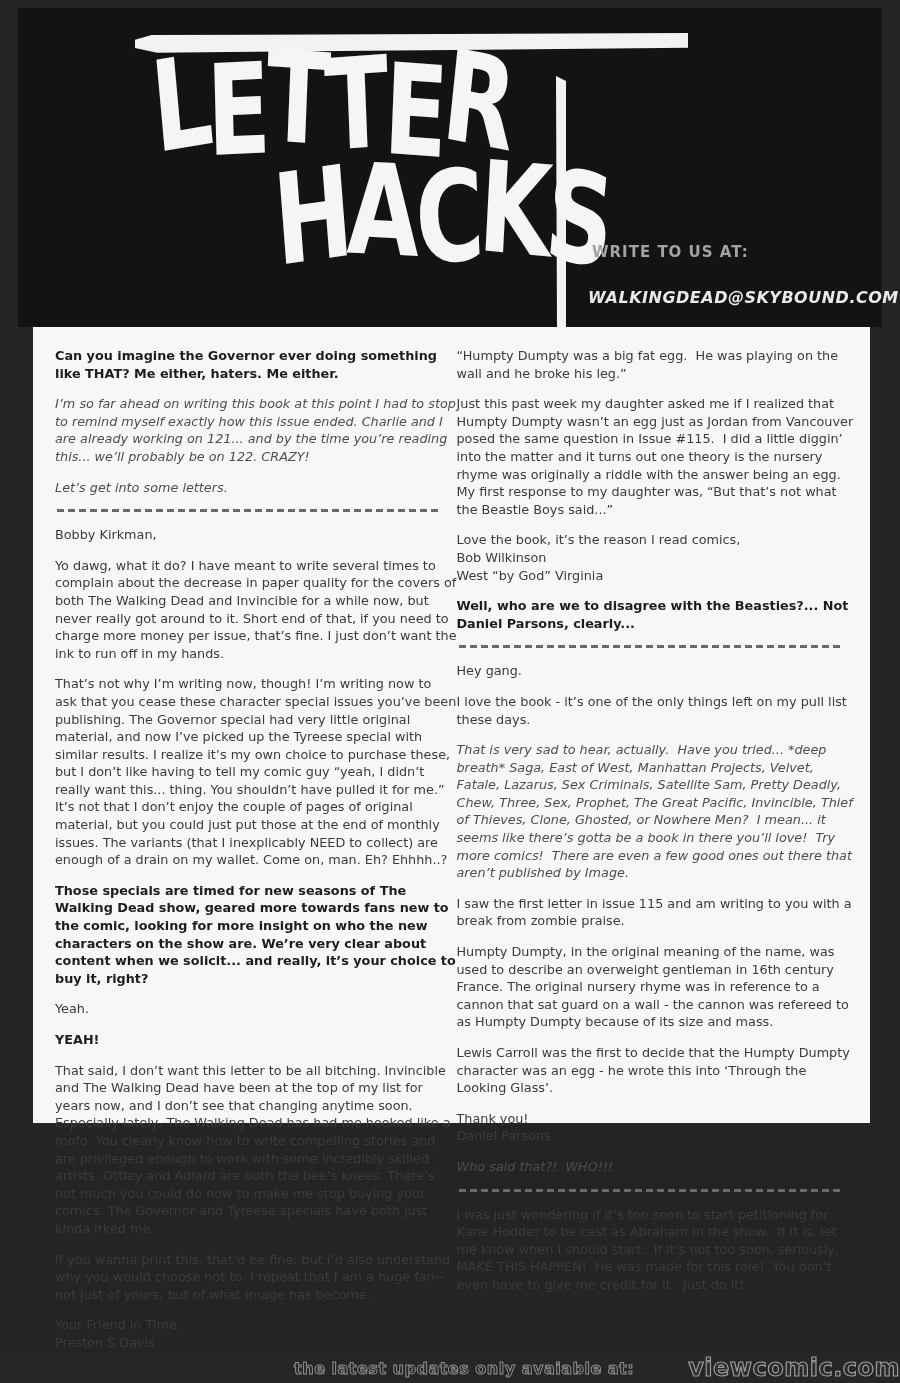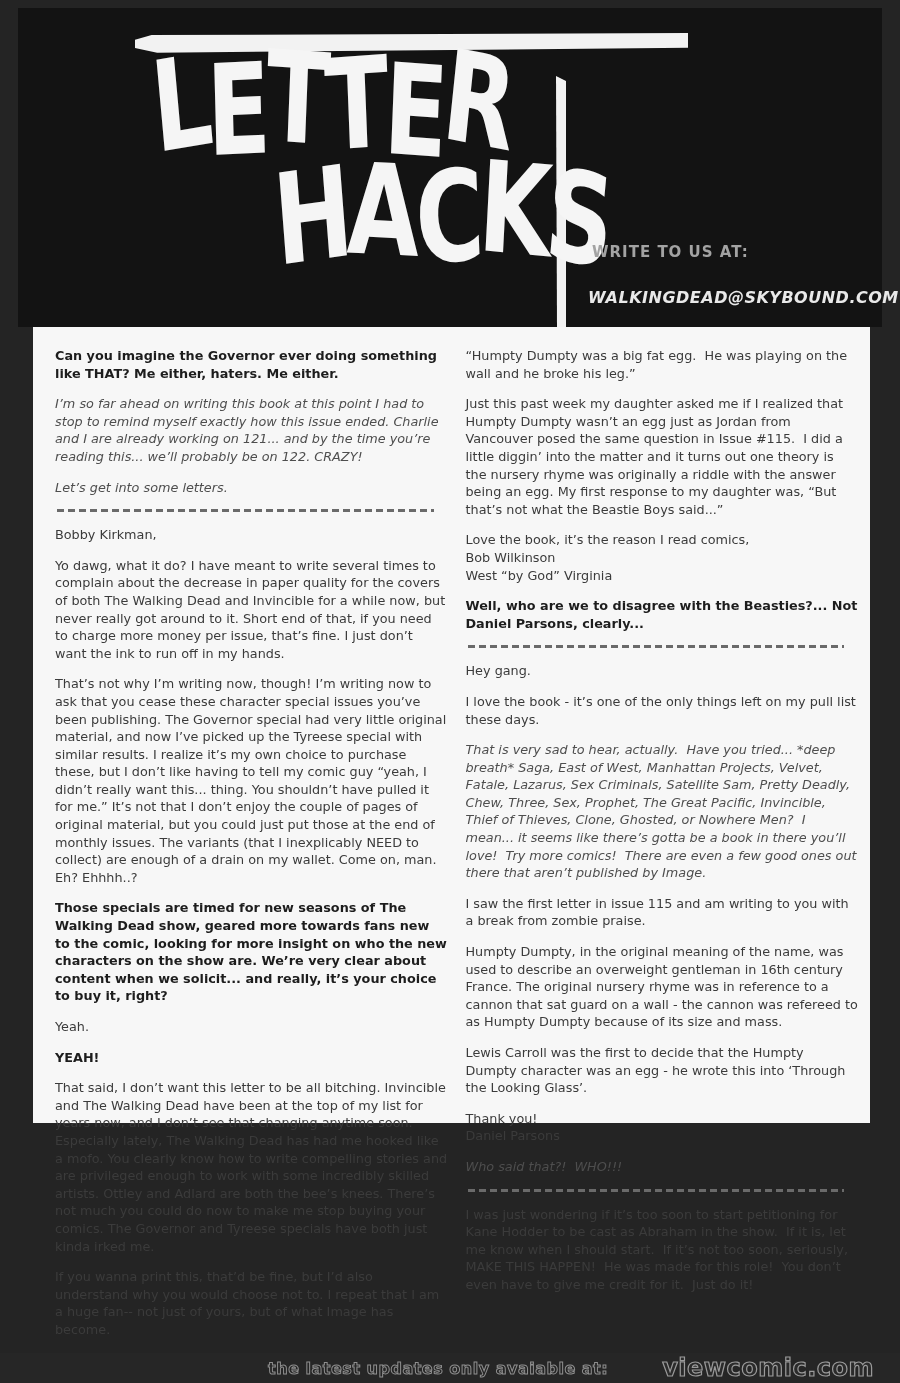--- a/index.html
+++ b/index.html
@@ -39,38 +39,38 @@
   }
   .email-label {
     position:absolute; left:588px; top:288px;
     color:#e9e9e9; font-weight:bold; font-size:16px; letter-spacing:0.5px;font-style:italic;
   }
   
   .page {
     position:absolute; left:33px; top:327px; width:837px; height:796px;
     background:#f7f7f7; box-sizing:border-box;
     padding:20px 12px 0 22px;
-    display:flex; gap:18px;
+    display:flex; 
   }
   .col { flex:1 1 0; min-width:0; }
   .para {
     margin:0 0 13px 0; font-size:12.8px; line-height:17.6px;
     color:#3b3b3b; white-space:pre-wrap;
   }
   .para.bold { font-weight:bold; color:#1d1d1d; }
   .para.bolditalic { font-weight:normal; font-style:italic; color:#4e4e4e; }
   .divider {
     height:3px; margin:4px 0 14px 2px; width:96%;
     background:repeating-linear-gradient(90deg,#6a6a6a 0 7px, transparent 7px 11px);
   }
   
   .footer {
     position:absolute; left:0; bottom:0; width:900px; height:30px;
     background:#262626; display:flex; align-items:center;
-    justify-content:flex-end; gap:10px; padding-right:26px; box-sizing:border-box;
+    justify-content:flex-end; gap:10px; padding-right:0; box-sizing:border-box;
   }
   .footer-tagline {
     font-weight:bold; font-size:16px; color:#242424;
     -webkit-text-stroke:1px #8f8f8f; letter-spacing:0.5px;
   }
   .footer-site {
     font-weight:bold; font-size:24px; color:#2b2b2b;
     -webkit-text-stroke:1.2px #9a9a9a; letter-spacing:0.5px;margin-left:44px;
   }
 </style>

